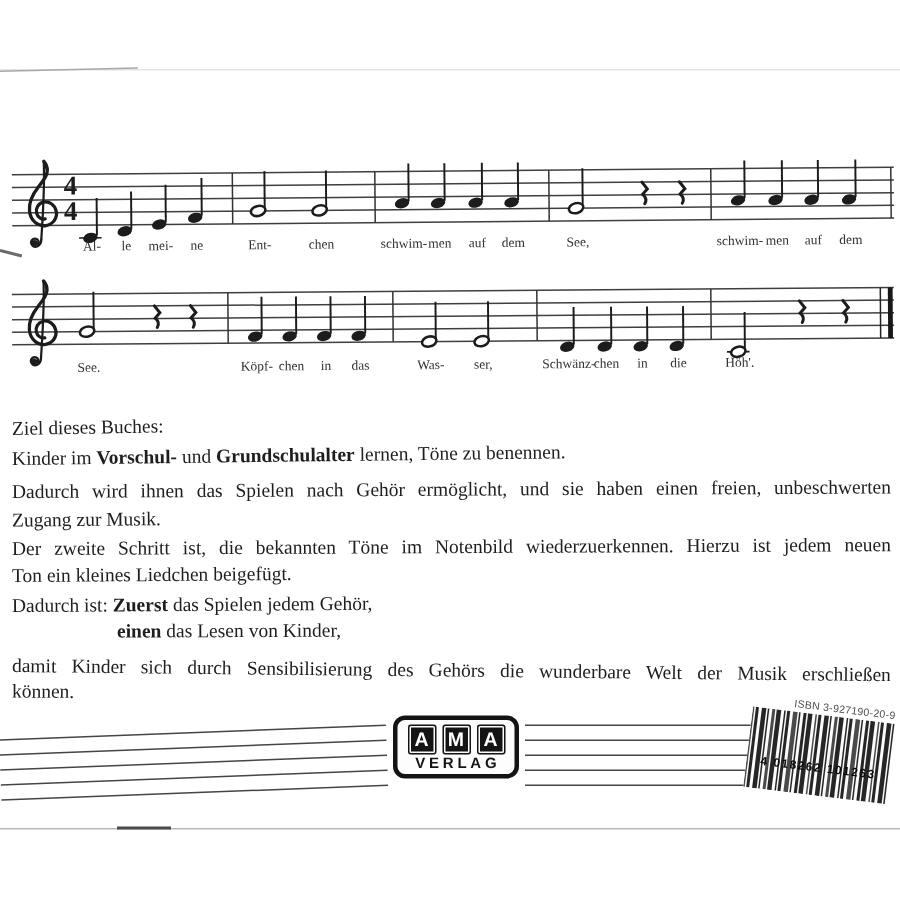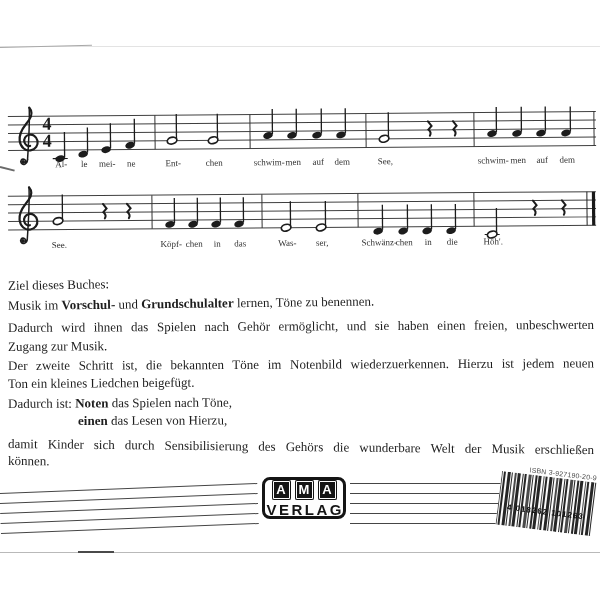--- a/index.html
+++ b/index.html
@@ -38,21 +38,21 @@
   .bottomrule{position:absolute;left:0;top:552px;width:600px;height:1px;background:#b9b9b9;}
   .bottomrule-dark{position:absolute;left:78px;top:551px;width:36px;height:2px;background:#4a4a4a;}
   
   #logo{position:absolute;left:262px;top:477px;width:84px;height:42px;background:#fdfdfd;
         border:3px solid #141414;border-radius:8px;box-sizing:border-box;
         display:flex;flex-direction:column;align-items:center;justify-content:center;}
   #logo .keys{display:flex;gap:4px;margin-top:1px;}
   #logo .key{width:19px;height:20px;background:#141414;border-radius:2px;color:#fff;
              font-family:"Liberation Sans",sans-serif;font-weight:bold;font-size:13px;
              display:flex;align-items:center;justify-content:center;box-shadow:inset 0 0 0 1px #141414, inset 0 0 0 2px #fdfdfd;}
-  #logo .sub{font-family:"Liberation Sans",sans-serif;font-weight:bold;font-size:15px;
+  #logo .sub{font-family:"Liberation Sans",sans-serif;font-weight:bold;font-size:10px;
              letter-spacing:2.5px;color:#141414;margin-top:1px;text-indent:2.5px;}
   
   #barcode{position:absolute;left:503px;top:463px;width:96px;transform:rotate(7deg);
            transform-origin:left top;}
   #barcode .isbn{font-family:"Liberation Sans",sans-serif;font-size:7px;color:#4d4d4d;
                  white-space:nowrap;text-align:right;padding-right:1px;margin-bottom:1px;
                  letter-spacing:0.2px;}
   #barcode .bars{position:relative;height:54px;background:#fbfbfb;overflow:hidden;
                  display:flex;align-items:stretch;}
   #barcode .bar{height:100%;flex:0 0 auto;}
@@ -194,27 +194,27 @@
         <line x1="484.5" y1="236" x2="499.5" y2="236" stroke="#1c1c1c" stroke-width="1.1"></line>
         <line x1="496.4" y1="234.5" x2="496.4" y2="209.5" stroke="#1c1c1c" stroke-width="1.3"></line>
         <ellipse cx="492" cy="236" rx="4.9" ry="3.3" transform="rotate(-15 492 236)" fill="#fff" stroke="#1c1c1c" stroke-width="1.7"></ellipse>
         <text x="493" y="246" text-anchor="middle" fill="#333" font-family="&quot;Liberation Serif&quot;,serif" font-size="9">Höh'.</text>
         <path d="M2 0 L5.6 4.6 L2.4 8.2 C5 10.4 5.2 12.2 3.8 14.4" fill="none" stroke="#1c1c1c" stroke-width="2" stroke-linecap="round" transform="translate(531 202.4)"></path>
         <path d="M2 0 L5.6 4.6 L2.4 8.2 C5 10.4 5.2 12.2 3.8 14.4" fill="none" stroke="#1c1c1c" stroke-width="2" stroke-linecap="round" transform="translate(560 202.4)"></path>
       </g>
     </svg>
 
   <div class="tl" id="l1">Ziel dieses Buches:</div>
-  <div class="tl" id="l2"><span>Musik im </span><span class="b">Vorschul-</span><span> und </span><span class="b">Grundschulalter</span><span> lernen, Töne zu benennen.</span></div>
+  <div class="tl" id="l2"><span>Kinder im </span><span class="b">Vorschul-</span><span> und </span><span class="b">Grundschulalter</span><span> lernen, Töne zu benennen.</span></div>
   <div class="tl just" id="l3">Dadurch wird ihnen das Spielen nach Gehör ermöglicht, und sie haben einen freien, unbeschwerten</div>
   <div class="tl" id="l4">Zugang zur Musik.</div>
   <div class="tl just" id="l5">Der zweite Schritt ist, die bekannten Töne im Notenbild wiederzuerkennen. Hierzu ist jedem neuen</div>
   <div class="tl" id="l6">Ton ein kleines Liedchen beigefügt.</div>
-  <div class="tl" id="l7"><span>Dadurch ist: </span><span class="b">Noten</span><span> das Spielen nach Töne,</span></div>
-  <div class="tl" id="l8"><span class="b">einen</span><span> das Lesen von Hierzu,</span></div>
+  <div class="tl" id="l7"><span>Dadurch ist: </span><span class="b">Zuerst</span><span> das Spielen jedem Gehör,</span></div>
+  <div class="tl" id="l8"><span class="b">einen</span><span> das Lesen von Kinder,</span></div>
   <div class="tl just" id="l9">damit Kinder sich durch Sensibilisierung des Gehörs die wunderbare Welt der Musik erschließen</div>
   <div class="tl" id="l10">können.</div>
 
   <div class="bl" id="bl-left">
     <div></div>
       <div></div>
       <div></div>
       <div></div>
       <div></div>
   </div>

